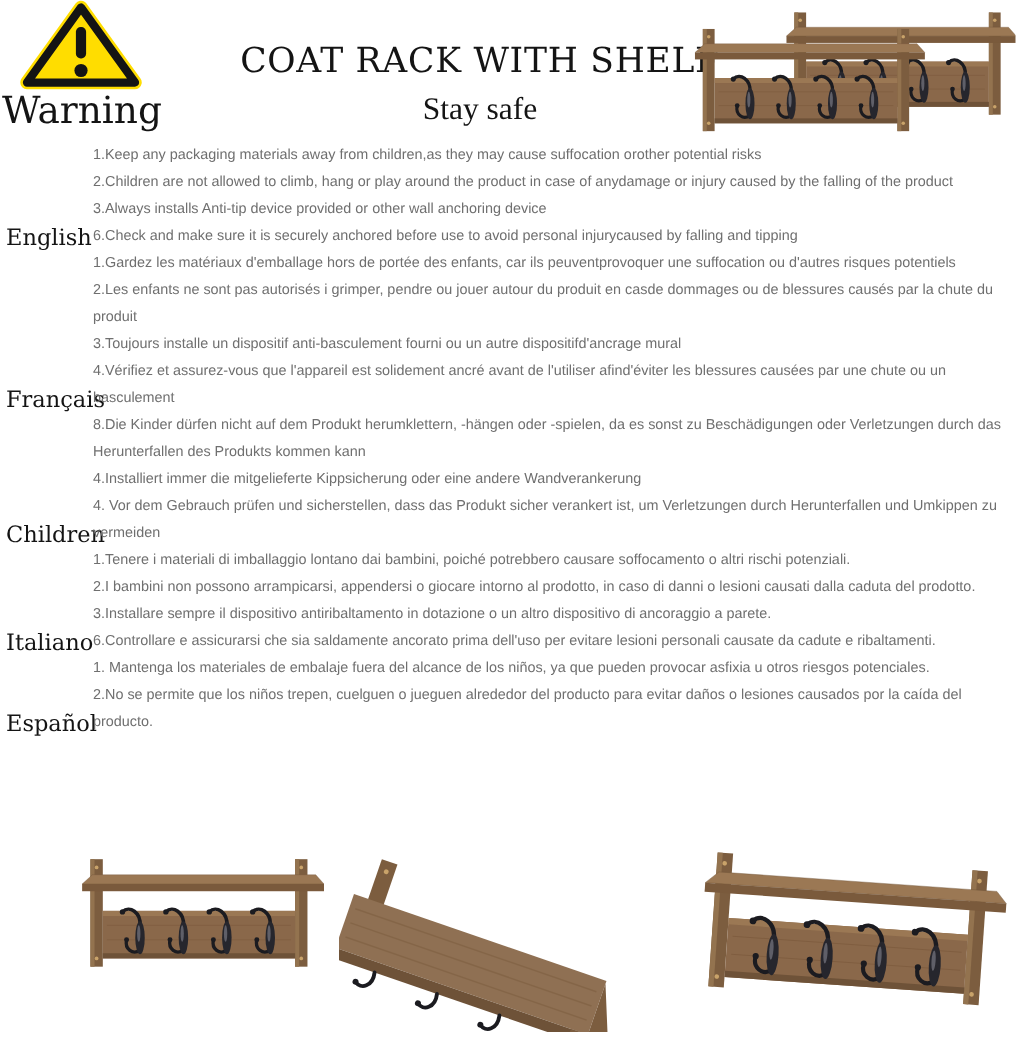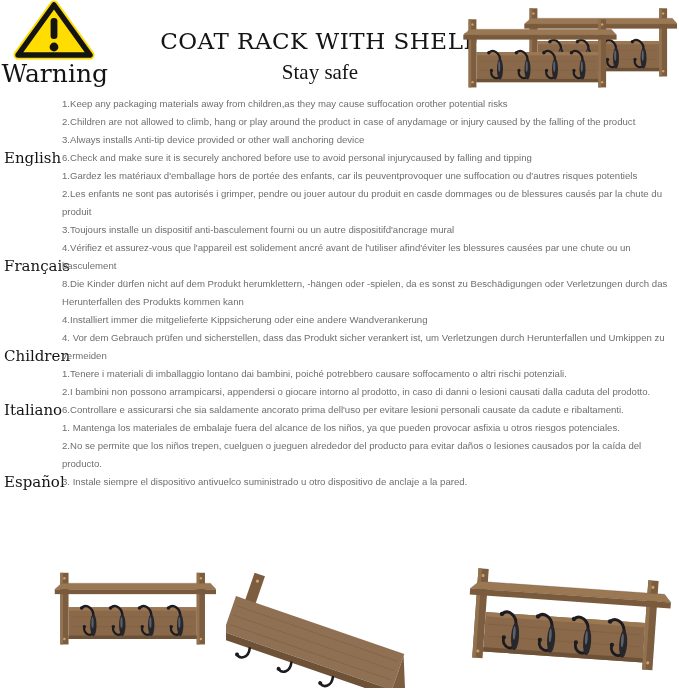--- a/index.html
+++ b/index.html
@@ -147,30 +147,30 @@
         <p>4.Installiert immer die mitgelieferte Kippsicherung oder eine andere Wandverankerung</p>
         <p>4. Vor dem Gebrauch prüfen und sicherstellen, dass das Produkt sicher verankert ist, um Verletzungen durch Herunterfallen und Umkippen zu vermeiden</p>
       </div>
     </div>
 
     <div class="section">
       <div class="lang-label">Italiano</div>
       <div class="items">
         <p>1.Tenere i materiali di imballaggio lontano dai bambini, poiché potrebbero causare soffocamento o altri rischi potenziali.</p>
         <p>2.I bambini non possono arrampicarsi, appendersi o giocare intorno al prodotto, in caso di danni o lesioni causati dalla caduta del prodotto.</p>
+        <p>3.Installare sempre il dispositivo antiribaltamento in dotazione o un altro dispositivo di ancoraggio a parete.</p>
         <p>6.Controllare e assicurarsi che sia saldamente ancorato prima dell'uso per evitare lesioni personali causate da cadute e ribaltamenti.</p>
       </div>
     </div>
 
     <div class="section">
       <div class="lang-label">Español</div>
       <div class="items">
         <p>1. Mantenga los materiales de embalaje fuera del alcance de los niños, ya que pueden provocar asfixia u otros riesgos potenciales.</p>
         <p>2.No se permite que los niños trepen, cuelguen o jueguen alrededor del producto para evitar daños o lesiones causados por la caída del producto.</p>
-        <p>3. Instale siempre el dispositivo antivuelco suministrado u otro dispositivo de anclaje a la pared.</p>
       </div>
     </div>
 
   </div>
 
   <div class="figure fig-bottom-left">
     <svg width="164" height="90" viewBox="0 0 238 120">
       <use href="#rack" transform="translate(2,4)"></use>
     </svg>
   </div>

